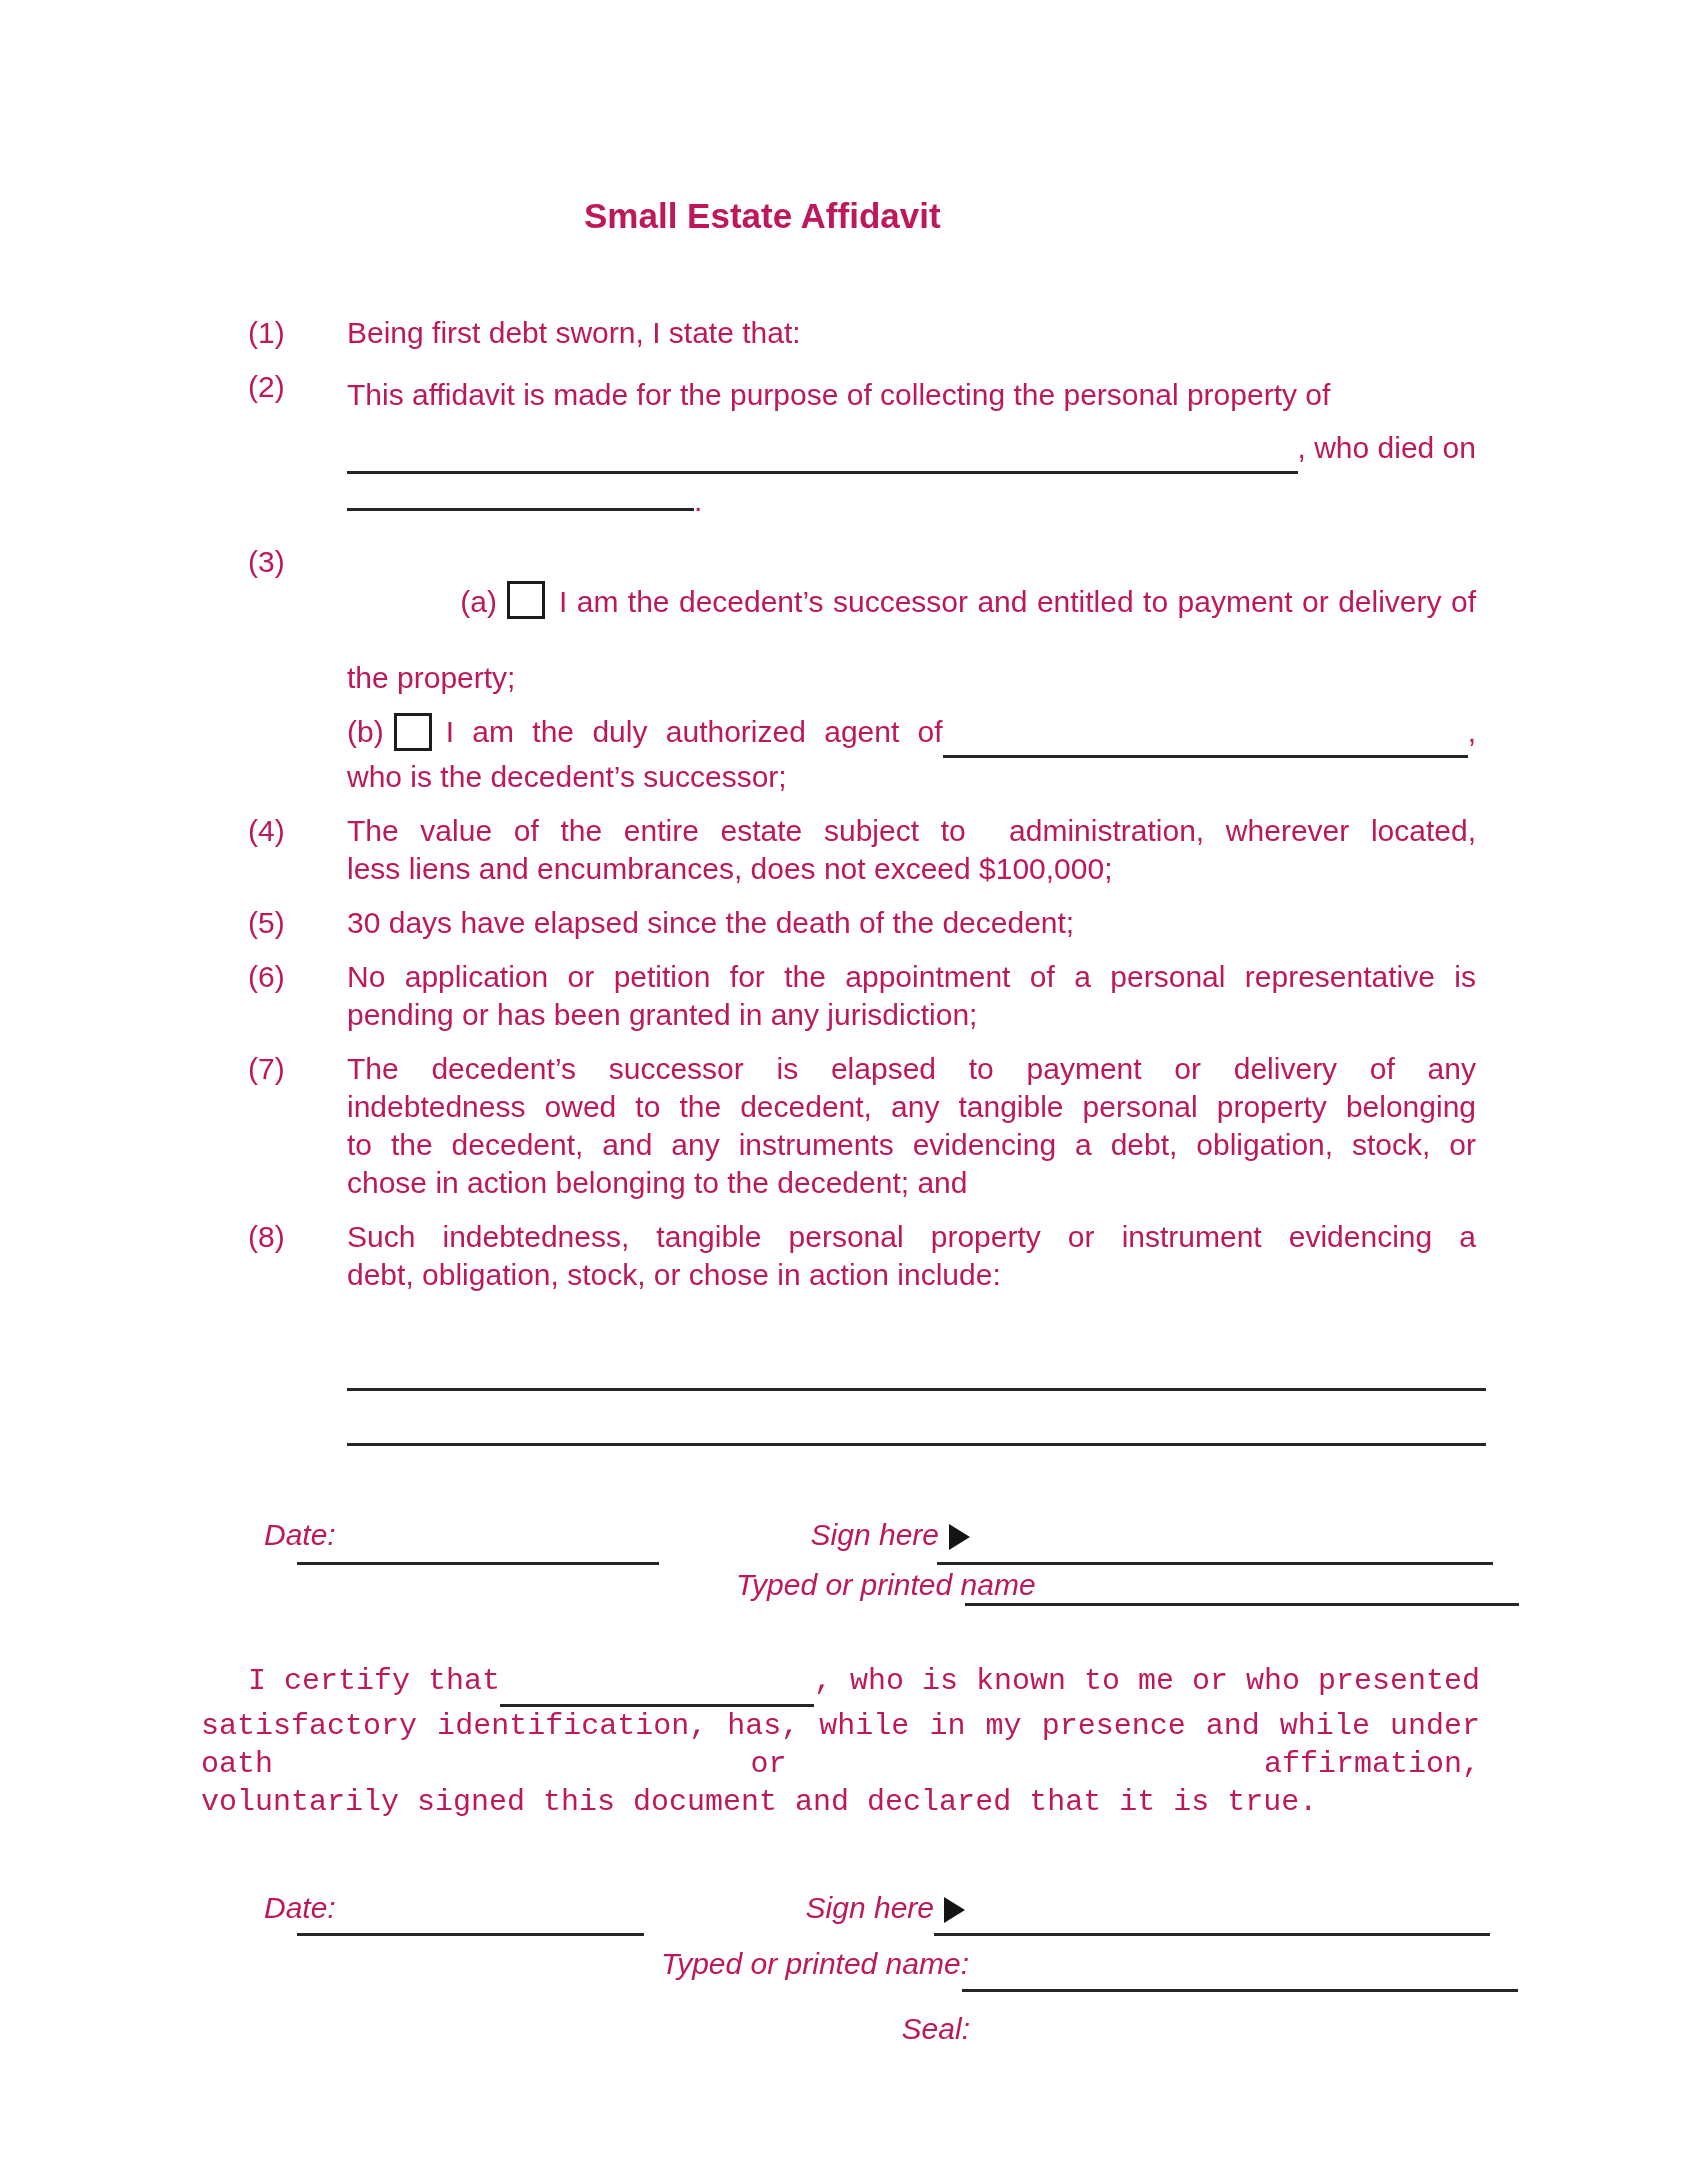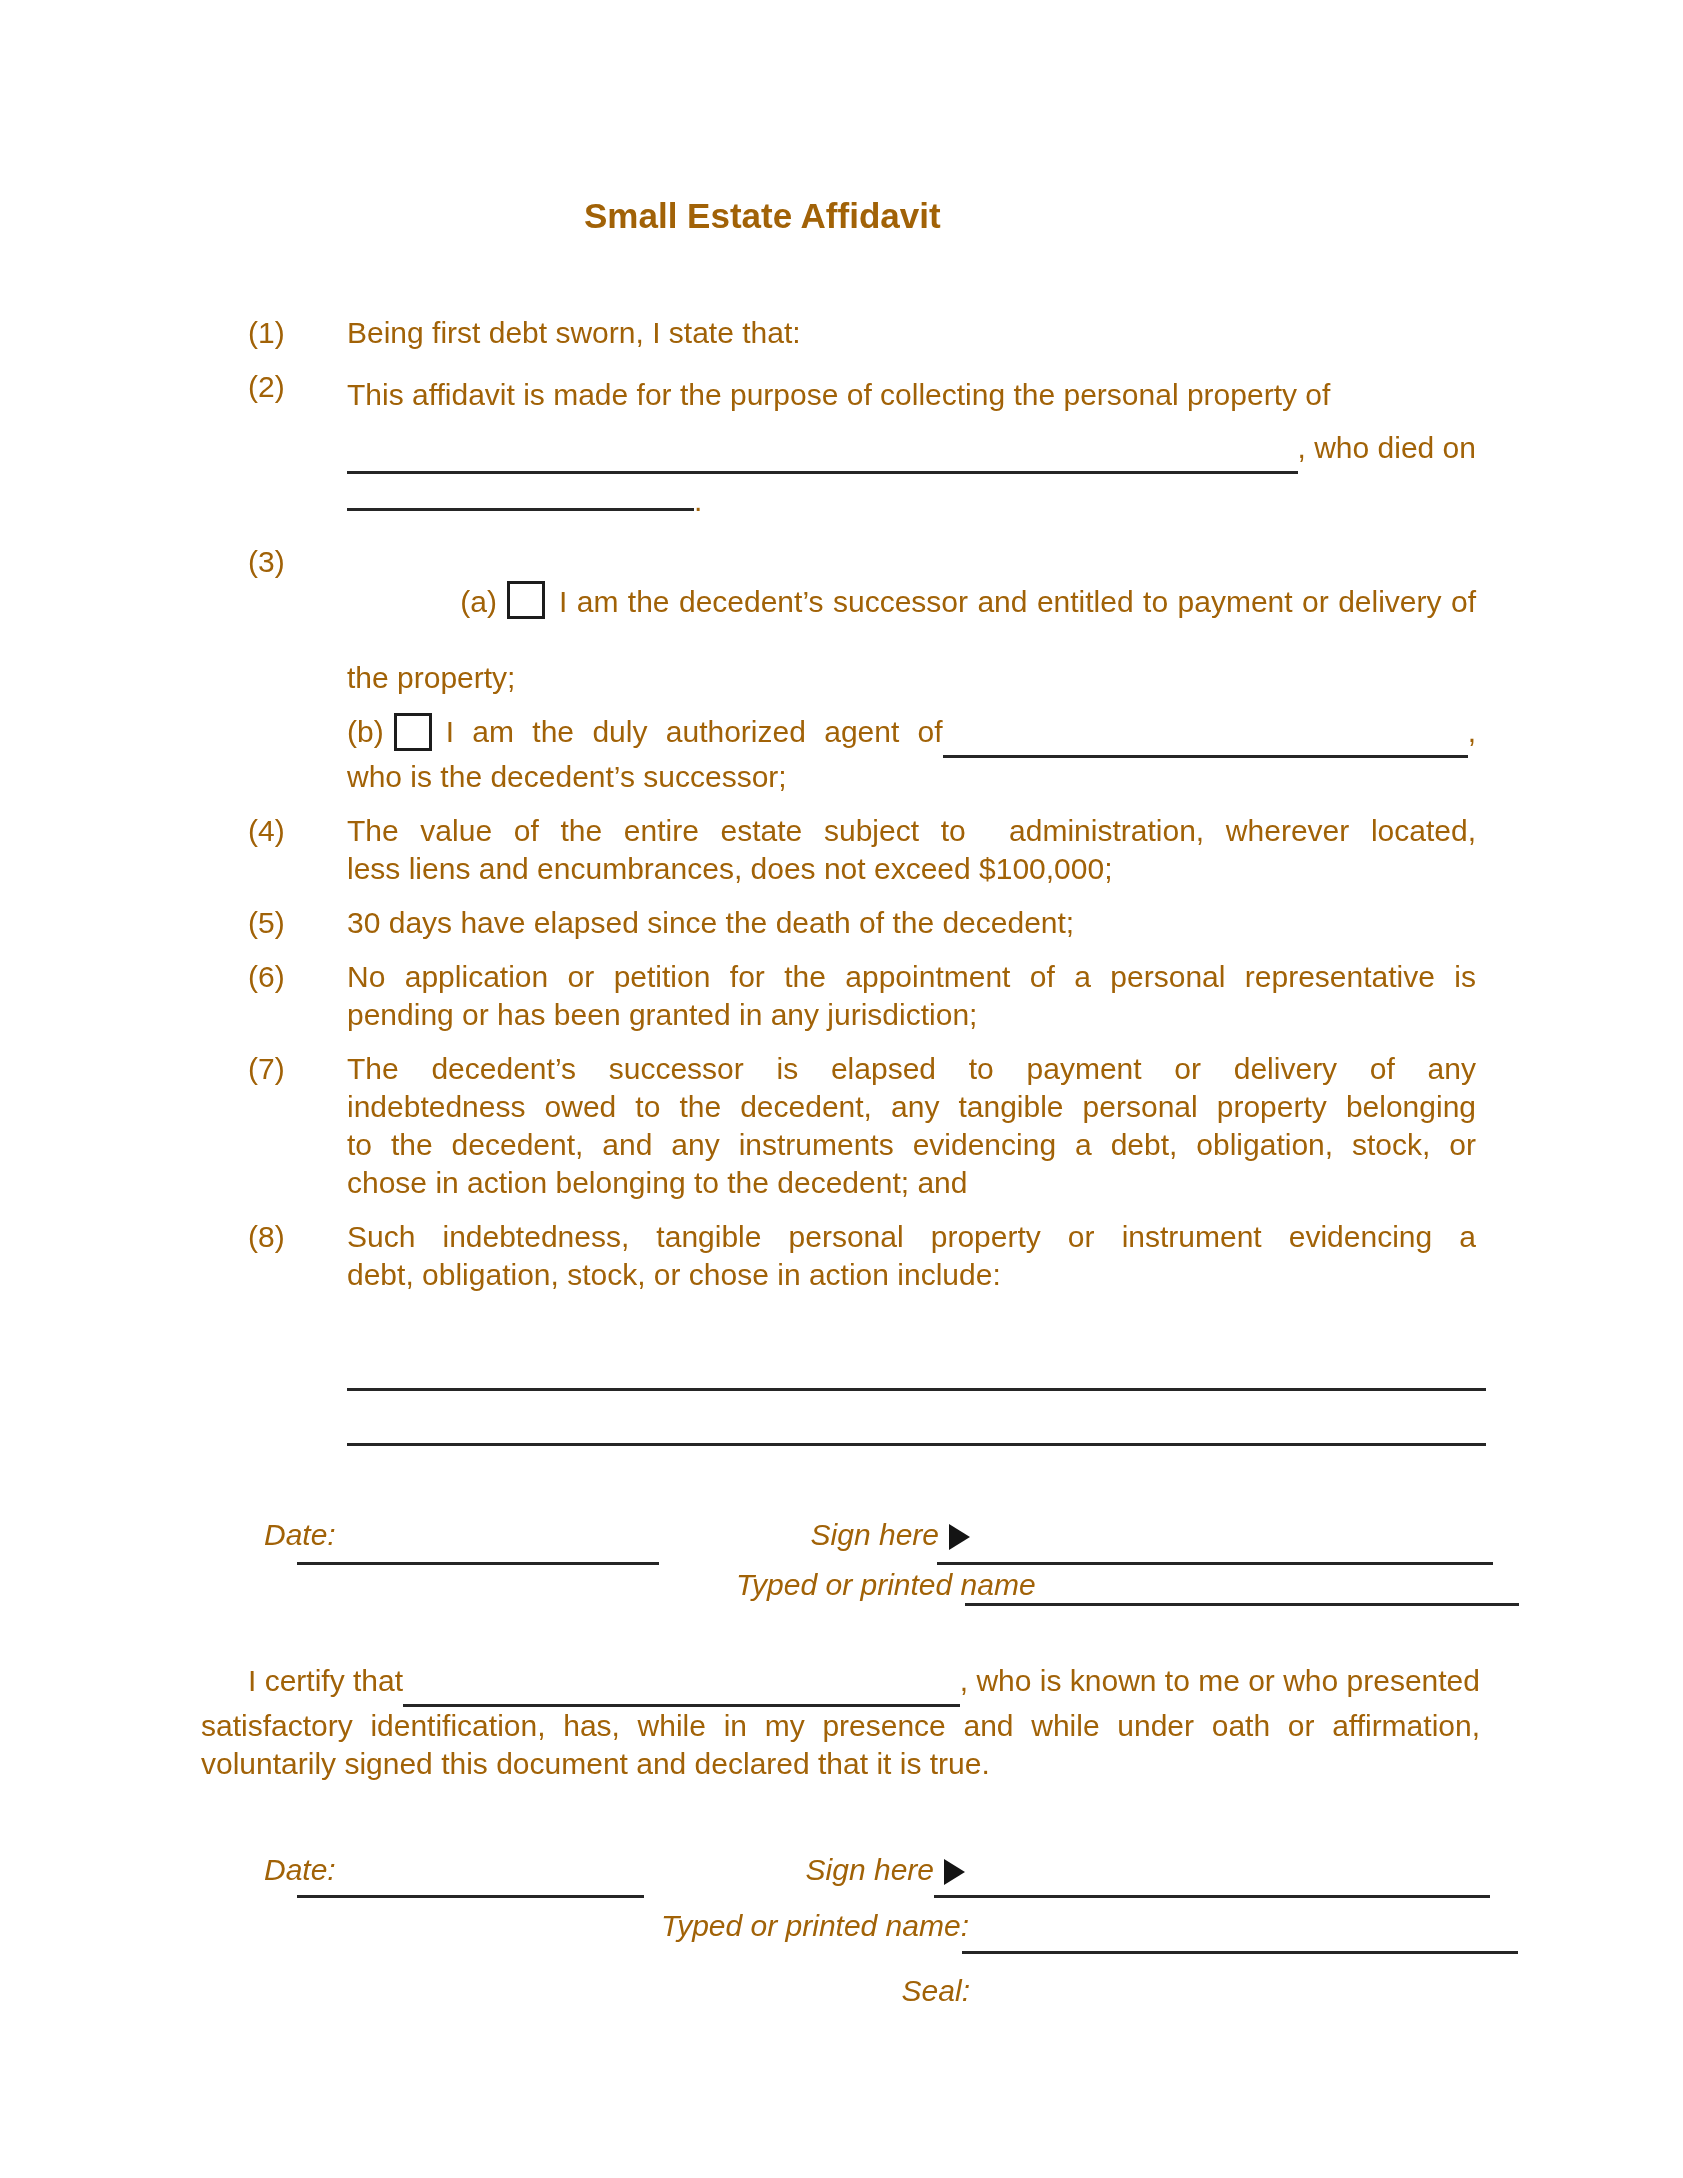--- a/index.html
+++ b/index.html
@@ -1,20 +1,20 @@
 <!DOCTYPE html>
 <html><head>
 <meta charset="utf-8">
 <style>
   html,body{margin:0;padding:0;background:#ffffff;}
   .page{
     position:relative;
     width:1683px;height:2178px;
     background:#ffffff;
-    color:#a16207;
+    color:#be185d;
     font-family:"Liberation Sans","DejaVu Sans",sans-serif;
     font-size:30px;
     line-height:38px;
     overflow:hidden;
   }
   .title{
     margin:0;
     padding:195px 0 0 584px;
     font-size:35px;
     line-height:42px;
@@ -66,21 +66,21 @@
   .sig .rule{position:absolute;height:0;border-top:3px solid #262626;}
   .tri{
     display:inline-block;
     width:0;height:0;
     border-top:13px solid transparent;
     border-bottom:13px solid transparent;
     border-left:21px solid #141414;
     margin-left:10px;
     vertical-align:-5px;
   }
-  .certify{margin:28px 81px 0 201px;width:1279px;}
+  .certify{margin:28px 81px 0 201px;width:1279px;font-family:Liberation Mono, monospace;}
   .certify .line{line-height:38px;}
   .indent{display:inline-block;width:47px;flex:none;}
   .nowrap{white-space:pre;}
 </style>
 </head>
 <body>
 
 <div class="page">
 
   <h1 class="title">Small Estate Affidavit</h1>

